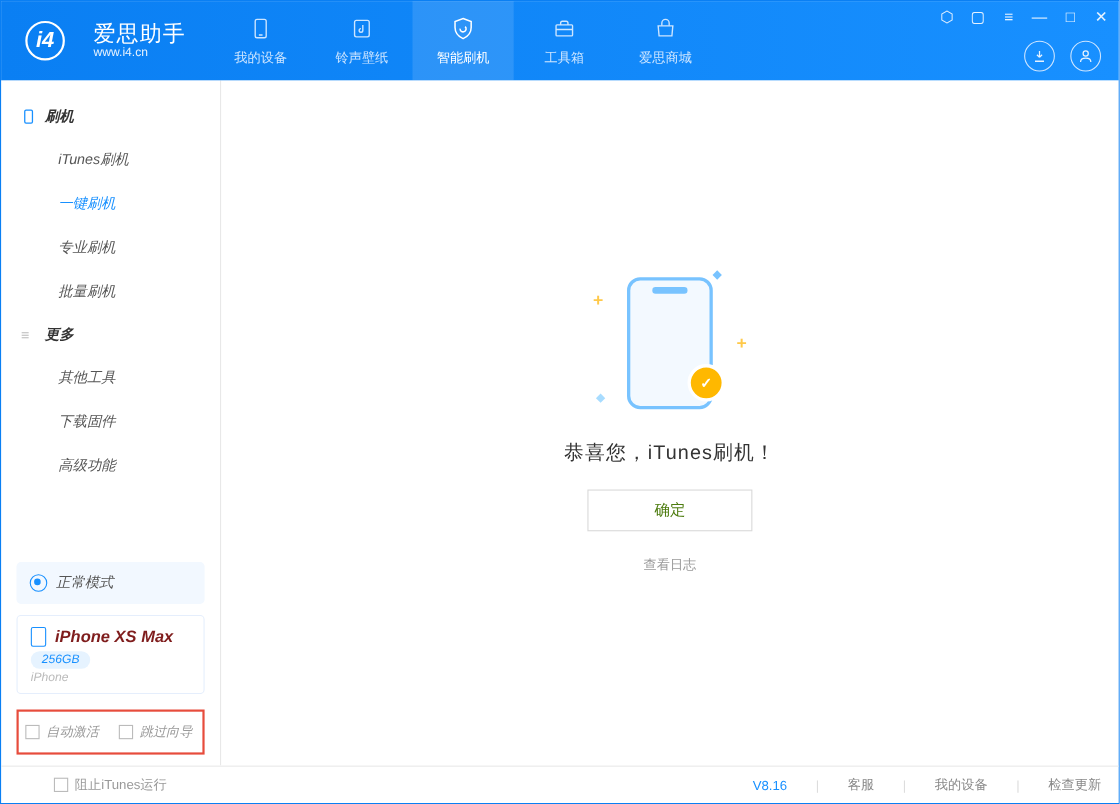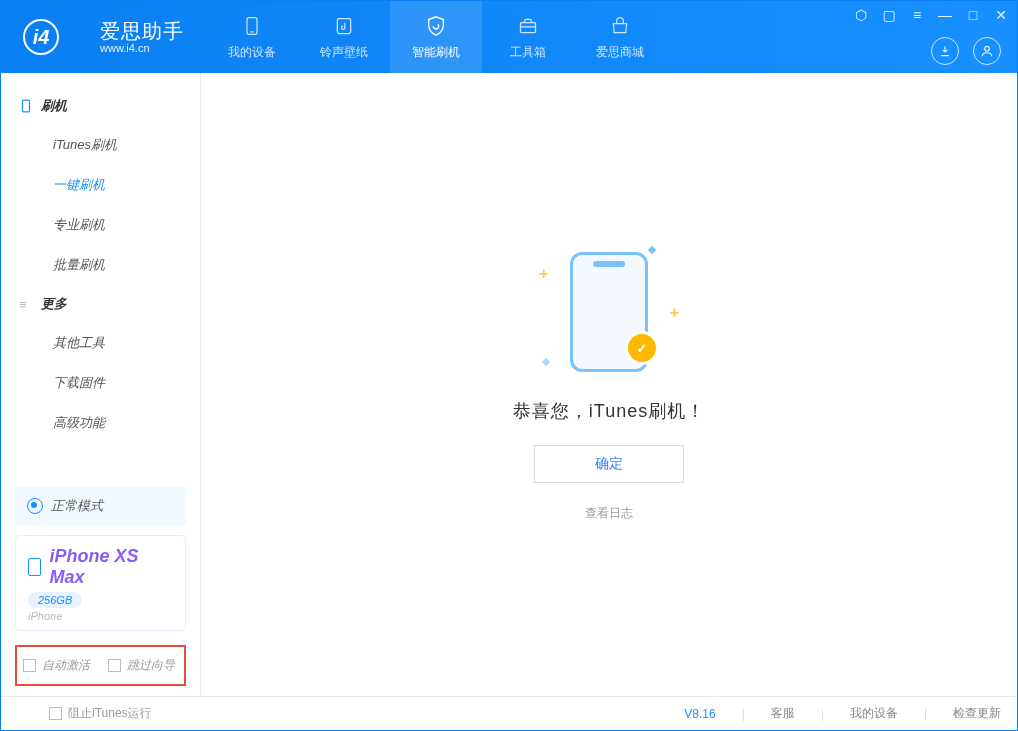--- a/index.html
+++ b/index.html
@@ -1,21 +1,21 @@
 <!DOCTYPE html>
 <html><head>
 <meta charset="utf-8">
 <style>
 * { box-sizing: border-box; margin: 0; padding: 0; }
 body { font-family: "Microsoft YaHei", -apple-system, sans-serif; font-size: 13px; color: #333; background: #fff; }
 .window { width: 1018px; height: 731px; border: 1px solid #0a7ff3; display: flex; flex-direction: column; margin: 0 auto; }
 
 
 .titlebar { height: 72px; background: linear-gradient(to right, #0a7ff3, #1890ff); display: flex; align-items: stretch; color: #fff; position: relative; }
-.logo-block { display: flex; align-items: center; padding: 0 22px; gap: 27px; }
+.logo-block { display: flex; align-items: center; padding: 0 22px; gap: 12px; }
 .logo-icon { width: 36px; height: 36px; border: 2.5px solid #fff; border-radius: 50%; display: flex; align-items: center; justify-content: center; font-weight: bold; font-style: italic; font-size: 20px; color: #fff; }
 .brand { display: flex; flex-direction: column; line-height: 1.1; margin-left: 14px; }
 .brand-cn { font-size: 20px; font-weight: 400; letter-spacing: 1px; }
 .brand-url { font-size: 11px; opacity: 0.9; }
 
 .tabs { display: flex; align-items: stretch; }
 .tab { width: 92px; display: flex; flex-direction: column; align-items: center; justify-content: center; gap: 6px; cursor: pointer; color: #cde5ff; }
 .tab.active { background: rgba(255,255,255,0.12); color: #fff; }
 .tab-icon { width: 24px; height: 24px; display: flex; align-items: center; justify-content: center; }
 .tab-label { font-size: 12px; }
@@ -35,21 +35,21 @@
 .side-item { padding: 11px 18px 11px 52px; color: #555; cursor: pointer; font-size: 13px; }
 .side-item.active { color: #1890ff; }
 
 .side-footer { margin-top: auto; padding: 0 14px 14px 14px; display: flex; flex-direction: column; gap: 10px; }
 .mode-chip { background: #f2f8ff; border-radius: 4px; padding: 10px 12px; display: flex; gap: 8px; align-items: center; color: #555; }
 .mode-dot { width: 16px; height: 16px; border: 1.5px solid #1890ff; border-radius: 50%; position: relative; }
 .mode-dot::after { content: ''; width: 6px; height: 6px; background: #1890ff; border-radius: 50%; position: absolute; top: 3px; left: 3px; }
 .device-card { border: 1px solid #e5eefc; border-radius: 4px; padding: 10px 12px 8px 12px; }
 .device-row1 { display: flex; align-items: center; gap: 8px; }
 .dev-icon { width: 14px; height: 18px; border: 1.2px solid #1890ff; border-radius: 2px; }
-.dev-name { font-weight: bold; font-size: 18px; color: #8b5cf6; }
+.dev-name { font-weight: bold; font-size: 15px; color: #7f1d1d; }
 .storage-pill { display: inline-block; padding: 2px 10px; border-radius: 10px; background: #e6f3ff; color: #1890ff; font-size: 11px; margin: 4px 0 2px 0; }
 .dev-type { font-size: 11px; color: #bbb; }
 
 .bottom-chk-box { margin: 0 14px 0 14px; border: 2px solid #e74c3c; padding: 10px 6px; display: flex; gap: 18px; }
 .chk { display: flex; align-items: center; gap: 6px; color: #999; font-size: 12px; }
 .chk-box { width: 13px; height: 13px; border: 1px solid #bbb; }
 
 
 .main { flex: 1; position: relative; display: flex; flex-direction: column; align-items: center; justify-content: center; gap: 22px; }
 .success-illus { width: 140px; height: 130px; position: relative; display:flex; align-items:center; justify-content:center; }
@@ -57,21 +57,21 @@
 .phone-shape::before { content:''; position:absolute; top:6px; left:50%; transform:translateX(-50%); width:32px; height:6px; background:#78c3ff; border-radius:3px; }
 .check-badge { width: 34px; height: 34px; border-radius: 50%; background: #ffb800; border: 3px solid #fff; position: absolute; right: 20px; bottom: 12px; display:flex; align-items:center; justify-content:center; color:#fff; font-weight:bold; }
 .sparkle { position:absolute; width:6px; height:6px; background:#78c3ff; transform: rotate(45deg); }
 .sparkle.s1 { top: 0; right: 24px; }
 .sparkle.s2 { bottom: 12px; left: 4px; background:#a8dcff;}
 .plus { position:absolute; color:#ffc94a; font-size:16px; font-weight:bold; }
 .plus.p1 { top: 18px; left: 0; }
 .plus.p2 { bottom: 55px; right: 0; }
 
 .msg { font-size: 18px; color: #333; letter-spacing: 1px; }
-.ok-btn { border: 1px solid #d9d9d9; background: #fff; width: 150px; height: 38px; cursor: pointer; font-size: 14px; color:#3b82f6; }
+.ok-btn { border: 1px solid #d9d9d9; background: #fff; width: 150px; height: 38px; cursor: pointer; font-size: 14px; color:#4d7c0f; }
 .log-link { font-size: 12px; color: #999; cursor: pointer; }
 
 
 .statusbar { height: 34px; border-top: 1px solid #e8e8e8; display: flex; align-items: center; padding: 0 16px; font-size: 12px; color: #999; }
 .statusbar .left { display: flex; align-items: center; gap: 6px; margin-left: 32px; }
 .statusbar .right { margin-left: auto; display: flex; align-items: center; gap: 26px; }
 .vsep { color: #ddd; }
 .version { color: #1890ff; }
 .sb-link { color:#888; cursor:pointer; }
 </style>

